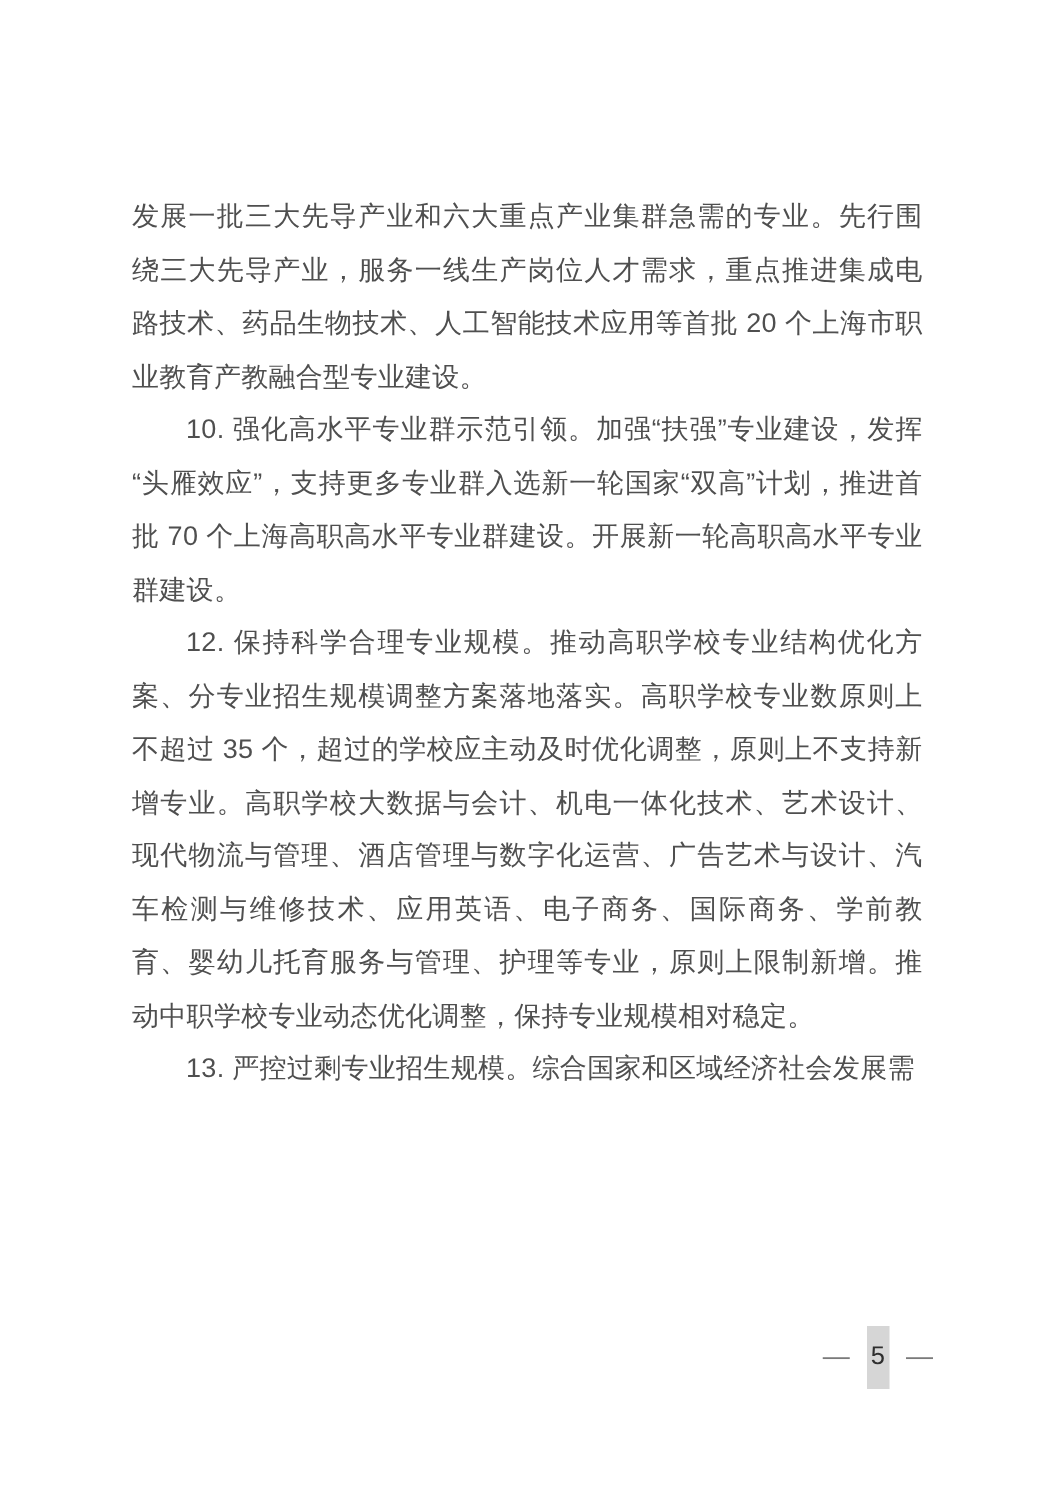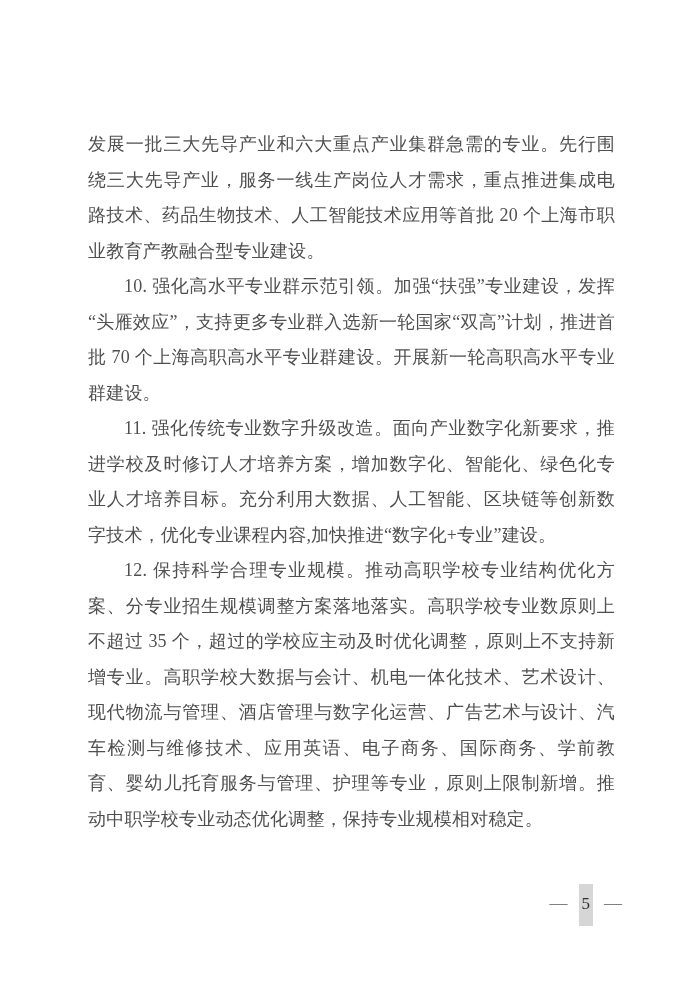--- a/index.html
+++ b/index.html
@@ -6,21 +6,21 @@
     margin: 0;
     padding: 0;
     background: #ffffff;
   }
   .page {
     position: relative;
     width: 700px;
     height: 990px;
     background: #ffffff;
     overflow: hidden;
-    font-family: Liberation Serif, serif;
+    font-family: Liberation Sans, sans-serif;
   }
   .body-text {
     position: absolute;
     top: 127px;
     left: 88px;
     width: 527px;
     color: #4f4f4f;
     font-size: 18px;
     line-height: 35.5px;
     letter-spacing: 0.2px;
@@ -59,21 +59,21 @@
   }
 </style>
 </head>
 <body>
 
 <div class="page">
 
   <div class="body-text">
     <p class="para no-indent">发展一批三大先导产业和六大重点产业集群急需的专业。先行围绕三大先导产业，服务一线生产岗位人才需求，重点推进集成电路技术、药品生物技术、人工智能技术应用等首批 20 个上海市职业教育产教融合型专业建设。</p>
     <p class="para">10. 强化高水平专业群示范引领。加强“扶强”专业建设，发挥“头雁效应”，支持更多专业群入选新一轮国家“双高”计划，推进首批 70 个上海高职高水平专业群建设。开展新一轮高职高水平专业群建设。</p>
-    <p class="para">11. 强化传统专业数字升级改造。面向产业数字化新要求，推进学校及时修订人才培养方案，增加数字化、智能化、绿色化专业人才培养目标。充分利用大数据、人工智能、区块链等创新数字技术，优化专业课程内容,加快推进“数字化+专业”建设。</p>
     <p class="para">12. 保持科学合理专业规模。推动高职学校专业结构优化方案、分专业招生规模调整方案落地落实。高职学校专业数原则上不超过 35 个，超过的学校应主动及时优化调整，原则上不支持新增专业。高职学校大数据与会计、机电一体化技术、艺术设计、现代物流与管理、酒店管理与数字化运营、广告艺术与设计、汽车检测与维修技术、应用英语、电子商务、国际商务、学前教育、婴幼儿托育服务与管理、护理等专业，原则上限制新增。推动中职学校专业动态优化调整，保持专业规模相对稳定。</p>
+    <p class="para">13. 严控过剩专业招生规模。综合国家和区域经济社会发展需</p>
   </div>
 
   <div class="footer">
     <span class="dash">—</span><span class="page-num">5</span><span class="dash">—</span>
   </div>
 
 </div>
 
 </body></html>

